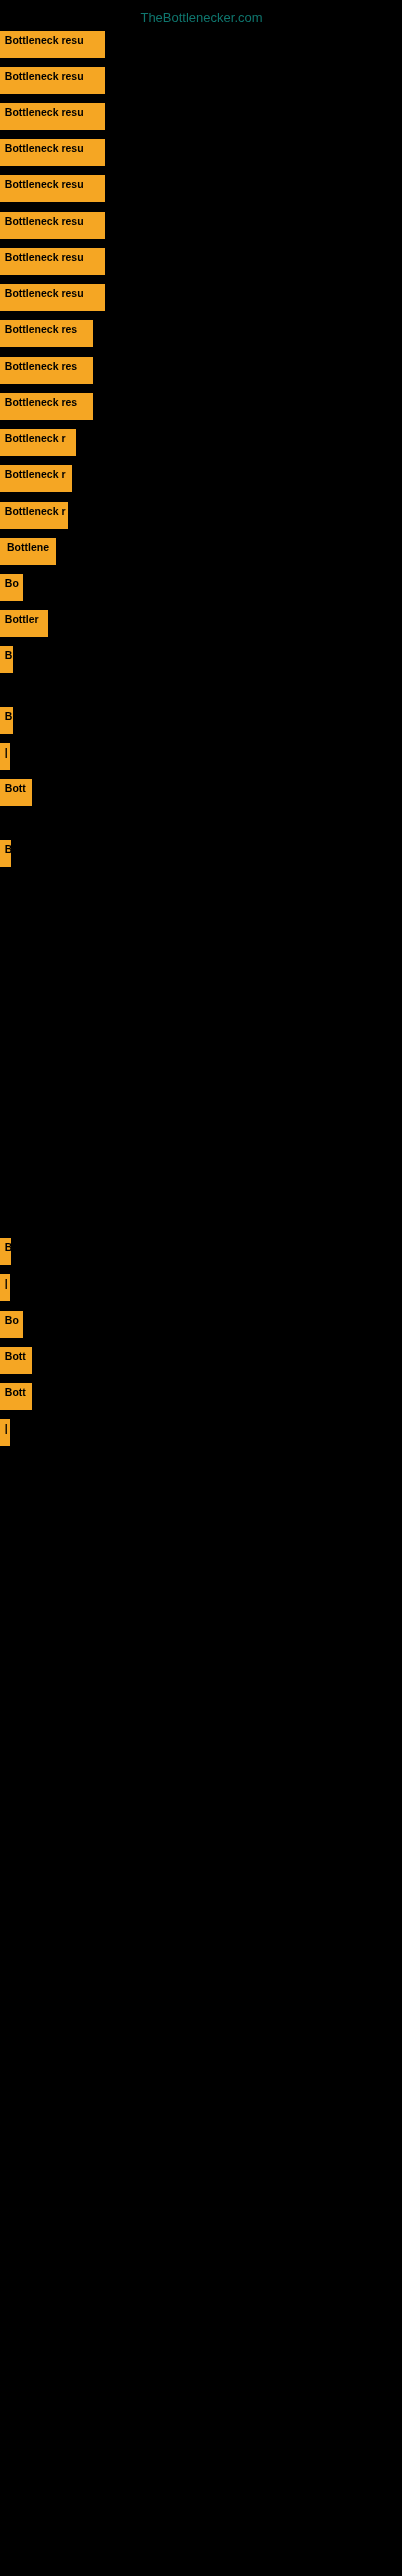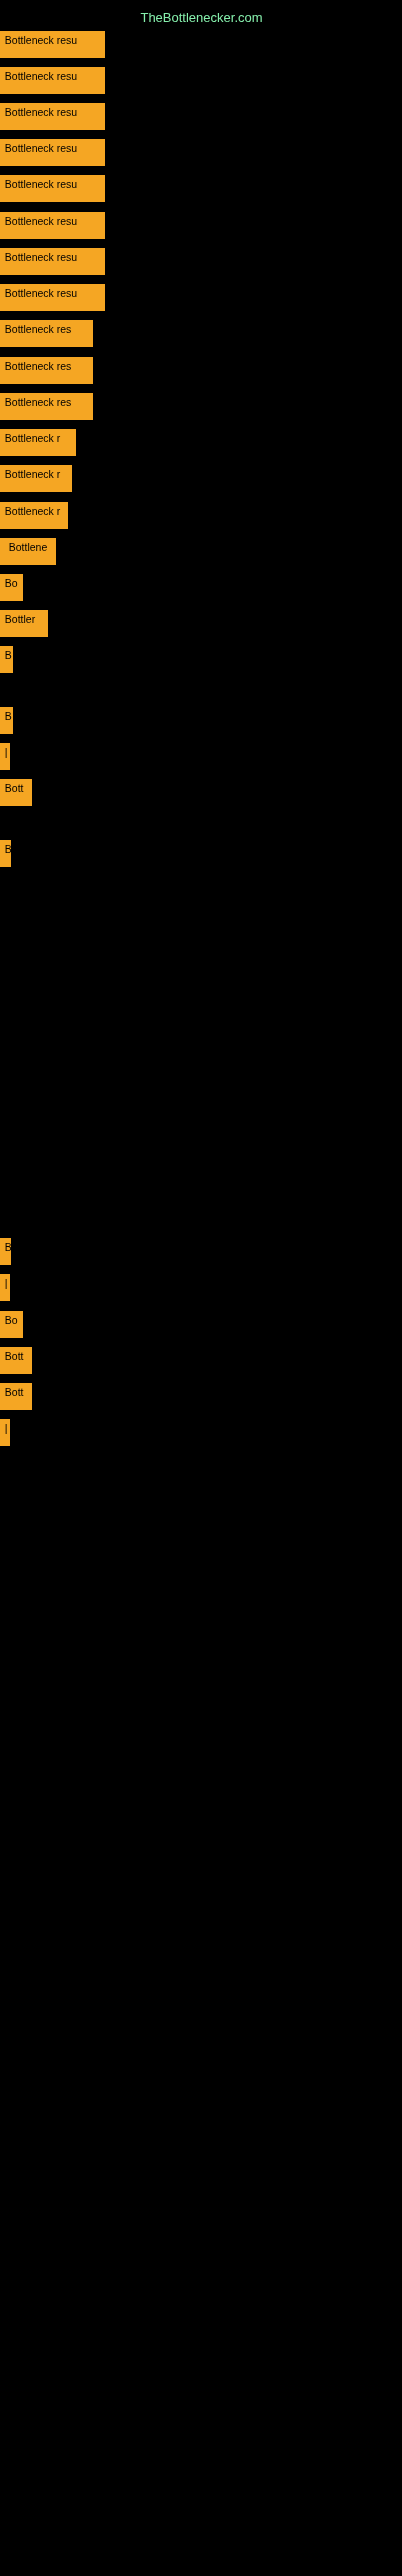--- a/index.html
+++ b/index.html
@@ -10,37 +10,37 @@
 
     body {
       background-color: #000000;
       font-family: Arial, sans-serif;
       width: 403px;
       min-height: 2576px;
       position: relative;
     }
 
     .site-title {
-      color: #86efac;
+      color: #0f766e;
       font-size: 13px;
       text-align: center;
       padding: 6.4px 0;
       position: absolute;
       top: 4px;
       left: 0;
       right: 0;
     }
 
     .bottleneck-item {
       position: absolute;
       left: 0;
       background-color: #f5a623;
       color: #000000;
       font-size: 10.5px;
-      font-weight: normal;
+      font-weight: bold;
       padding: 3.2px 4.8px;
       white-space: nowrap;
       overflow: hidden;
     }
   </style>
 </head>
 <body>
 
 <div class="site-title">TheBottlenecker.com</div>
 

